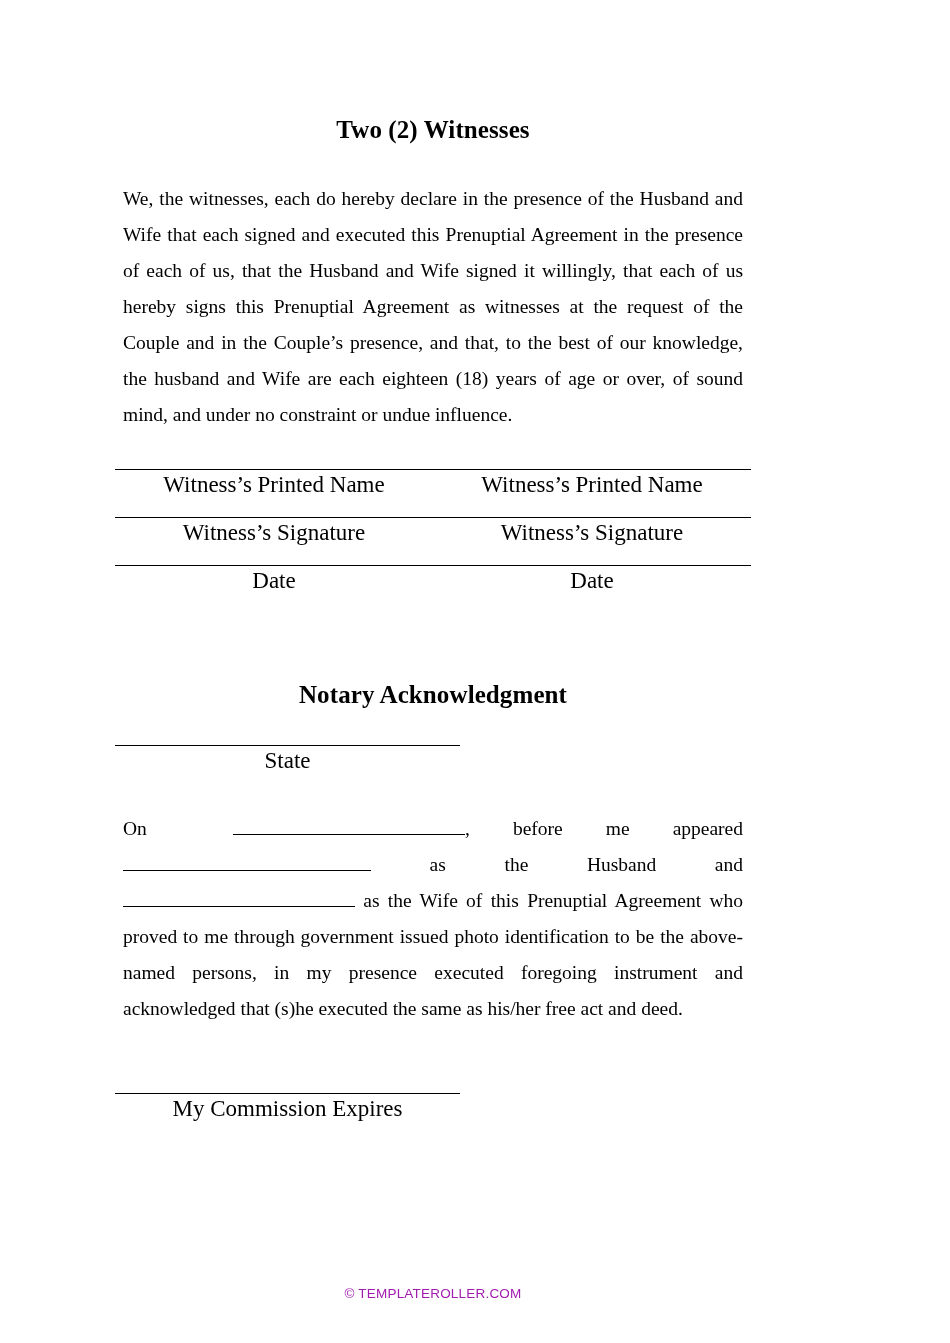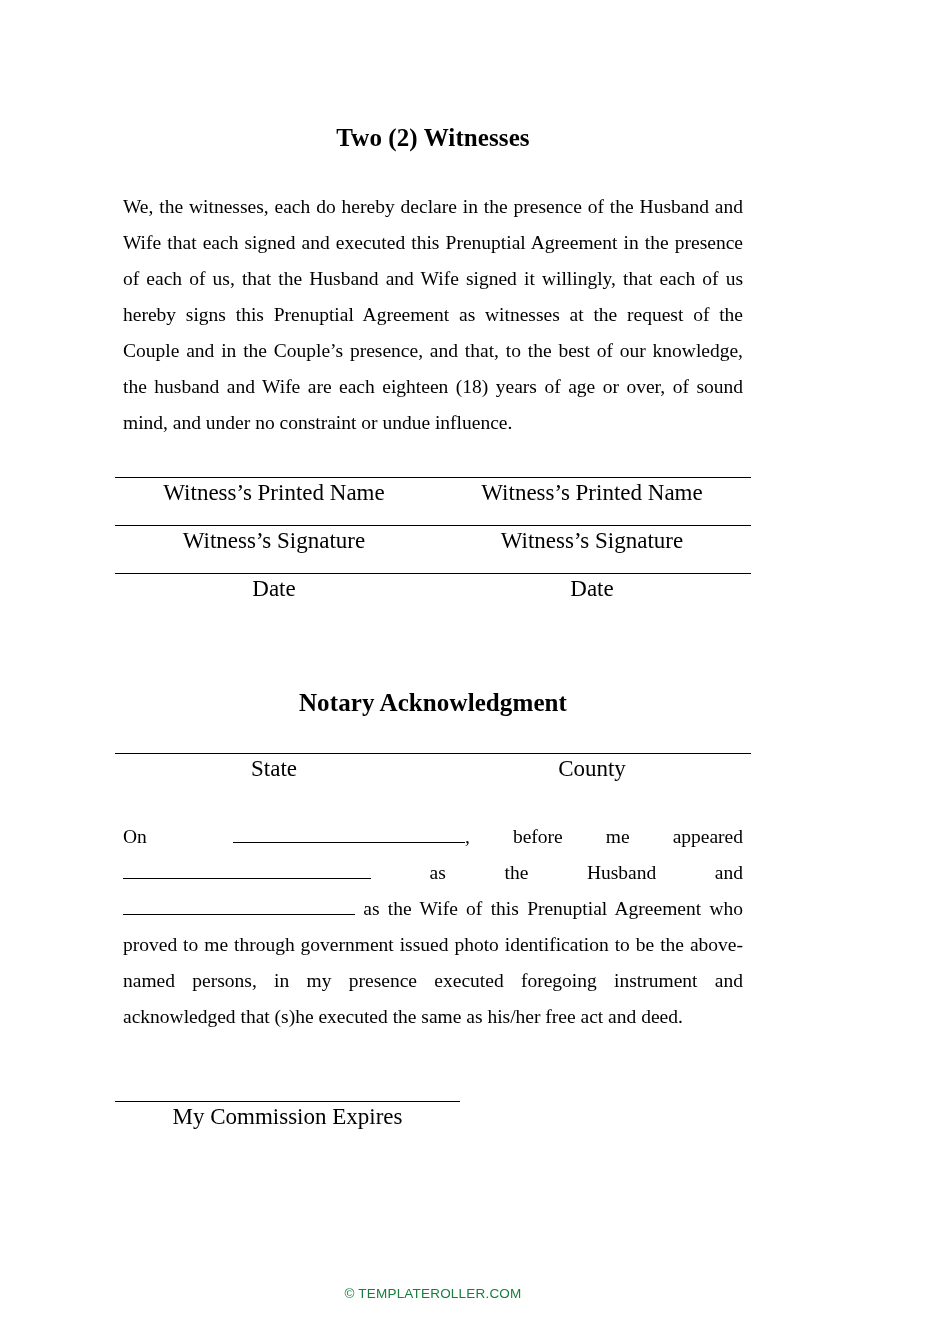--- a/index.html
+++ b/index.html
@@ -12,21 +12,21 @@
     height: 1343px;
     position: relative;
     font-family: "Liberation Serif", serif;
     color: #000000;
   }
   .page {
     position: relative;
     width: 866px;
     height: 1343px;
     box-sizing: border-box;
-    padding: 12px 115px;
+    padding: 4px 115px;
   }
   h1.section-title {
     font-size: 25px;
     font-weight: bold;
     text-align: center;
     margin: 0;
     padding: 0;
     letter-spacing: 0.1px;
   }
   .witness-title-wrap {
@@ -86,21 +86,21 @@
     margin-top: 66px;
   }
   .footer {
     position: absolute;
     left: 0;
     right: 0;
     bottom: 42px;
     text-align: center;
     font-family: "Liberation Sans", sans-serif;
     font-size: 13.5px;
-    color: #15803d;
+    color: #a21caf;
     letter-spacing: 0.2px;
   }
 </style>
 </head>
 <body>
 
 <div class="page">
 
   <div class="witness-title-wrap">
     <h1 class="section-title">Two (2) Witnesses</h1>
@@ -145,26 +145,20 @@
   <div class="notary-title-wrap">
     <h1 class="section-title">Notary Acknowledgment</h1>
 
     <div class="sig-grid notary-fields">
       <div class="sig-col">
         <div class="sig-row">
           <div class="sig-line"></div>
           <div class="sig-caption">State</div>
         </div>
       </div>
-      <div class="sig-col">
-        <div class="sig-row">
-          <div class="sig-line"></div>
-          <div class="sig-caption">County</div>
-        </div>
-      </div>
     </div>
 
     <p class="body-par notary-par"><span>On</span>&nbsp; <span class="blank-inline blank-a"></span><span>, before me appeared</span> <span class="blank-inline blank-b"></span> <span>as the Husband and</span> <span class="blank-inline blank-c"></span> <span>as the Wife of this Prenuptial Agreement who proved to me through government issued photo identification to be the above-named persons, in my presence executed foregoing instrument and acknowledged that (s)he executed the same as his/her free act and deed.</span></p>
 
     <div class="sig-grid notary-sign-grid">
       <div class="sig-col">
         <div class="sig-row">
           <div class="sig-line"></div>
           <div class="sig-caption">My Commission Expires</div>
         </div>

